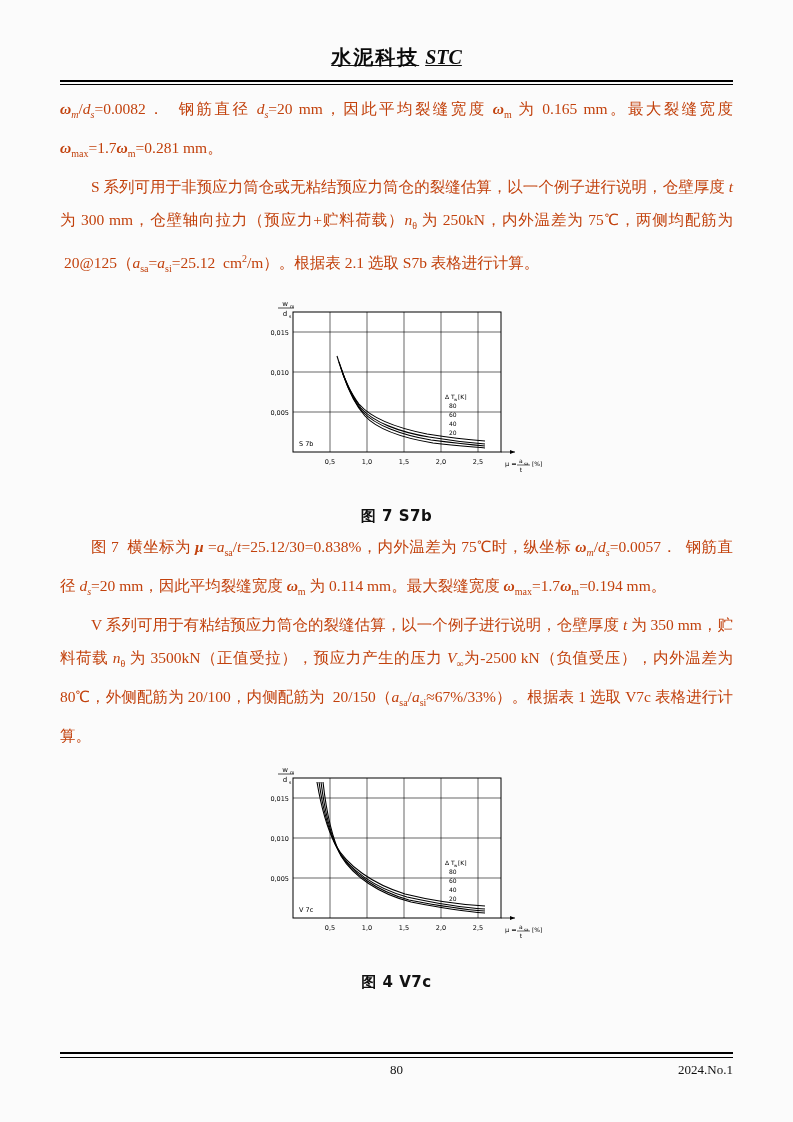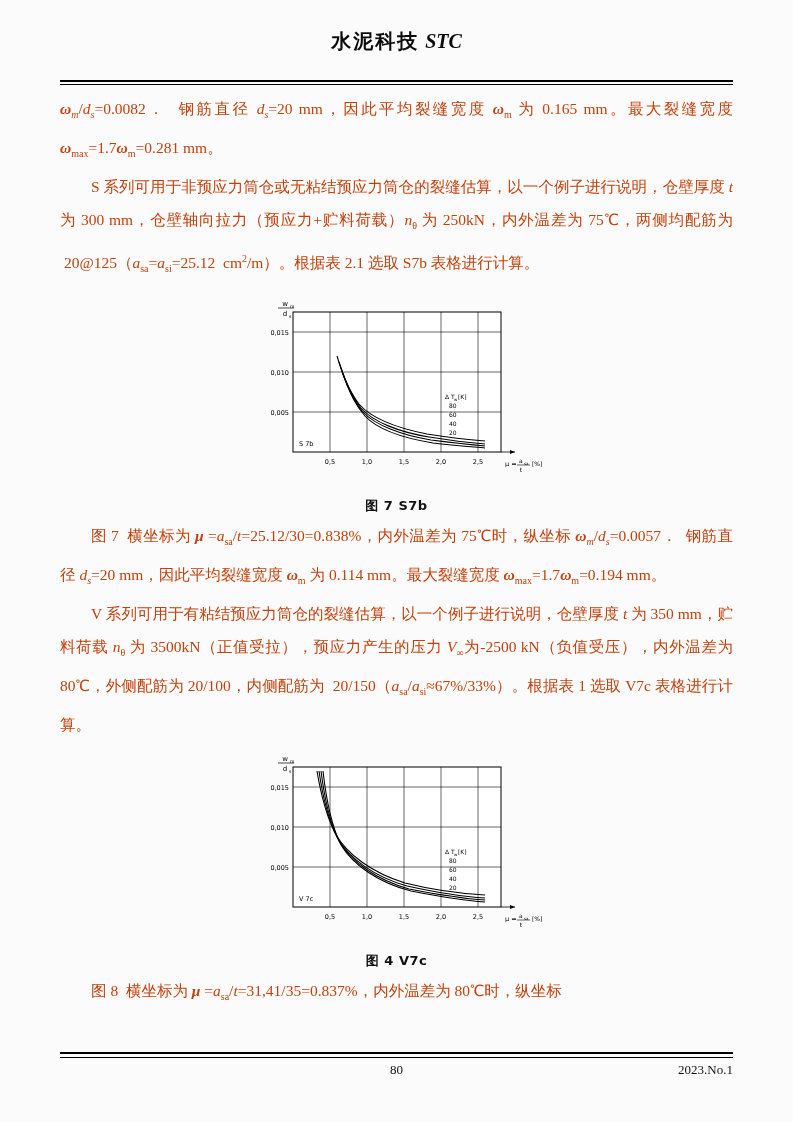--- a/index.html
+++ b/index.html
@@ -19,23 +19,24 @@
     position: absolute;
     left: 0; top: 0;
     width: 793px;
     height: 1122px;
     background: #fbfbfb;
   }
   
   .header {
     position: absolute;
     left: 60px;
-    top: 28px;
+    top: 44px;
     width: 673px;
     text-align: center;
+    text-decoration: underline;
   }
   .header-title {
     font-family: "DejaVu Serif", serif;
     font-weight: bold;
     font-size: 20px;
     letter-spacing: 2px;
     color: #0b0b0b;
   }
   .header-title .stc {
     font-family: "Liberation Serif", serif;
@@ -91,24 +92,24 @@
     font-style: italic;
     font-weight: bold;
   }
   
   .figure-block {
     width: 673px;
     text-align: center;
     margin: 10px 0 4px 0;
   }
   .fig-caption {
-    font-size: 13px;
+    font-size: 15px;
     font-weight: bold;
     font-family: "DejaVu Sans", sans-serif;
-    margin-top: 2px;
+    margin-top: 12px;
     margin-bottom: 4px;
     letter-spacing: 0.5px;
   }
   svg.chart {
     display: block;
     margin: 0 auto;
   }
   .chart-wrap {
     display: inline-block;
   }
@@ -284,26 +285,23 @@
           <text x="211" y="103" font-family="DejaVu Sans, sans-serif" font-size="6">[K]</text>
           <text x="202" y="112" font-family="DejaVu Sans, sans-serif" font-size="6">80</text>
           <text x="202" y="121" font-family="DejaVu Sans, sans-serif" font-size="6">60</text>
           <text x="202" y="130" font-family="DejaVu Sans, sans-serif" font-size="6">40</text>
           <text x="202" y="139" font-family="DejaVu Sans, sans-serif" font-size="6">20</text>
         </svg>
       </div>
       <div class="fig-caption">图 4 V7c</div>
     </div>
 
-    <p class="para indent">
-      图 8&nbsp; 横坐标为 <span class="bold-it">μ</span> =<span class="it">a</span><span class="sub">sa</span>/<span class="it">t</span>=31,41/35=0.837%，内外温差为 80℃时，纵坐标
-    </p>
 
   </div>
 
   <div class="rule-bot"></div>
   <div class="rule-bot-2"></div>
   <div class="footer">
     <span class="pagenum">80</span>
-    <span class="issue">2023.No.1</span>
+    <span class="issue">2024.No.1</span>
   </div>
 
 </div>
 
 </body></html>

